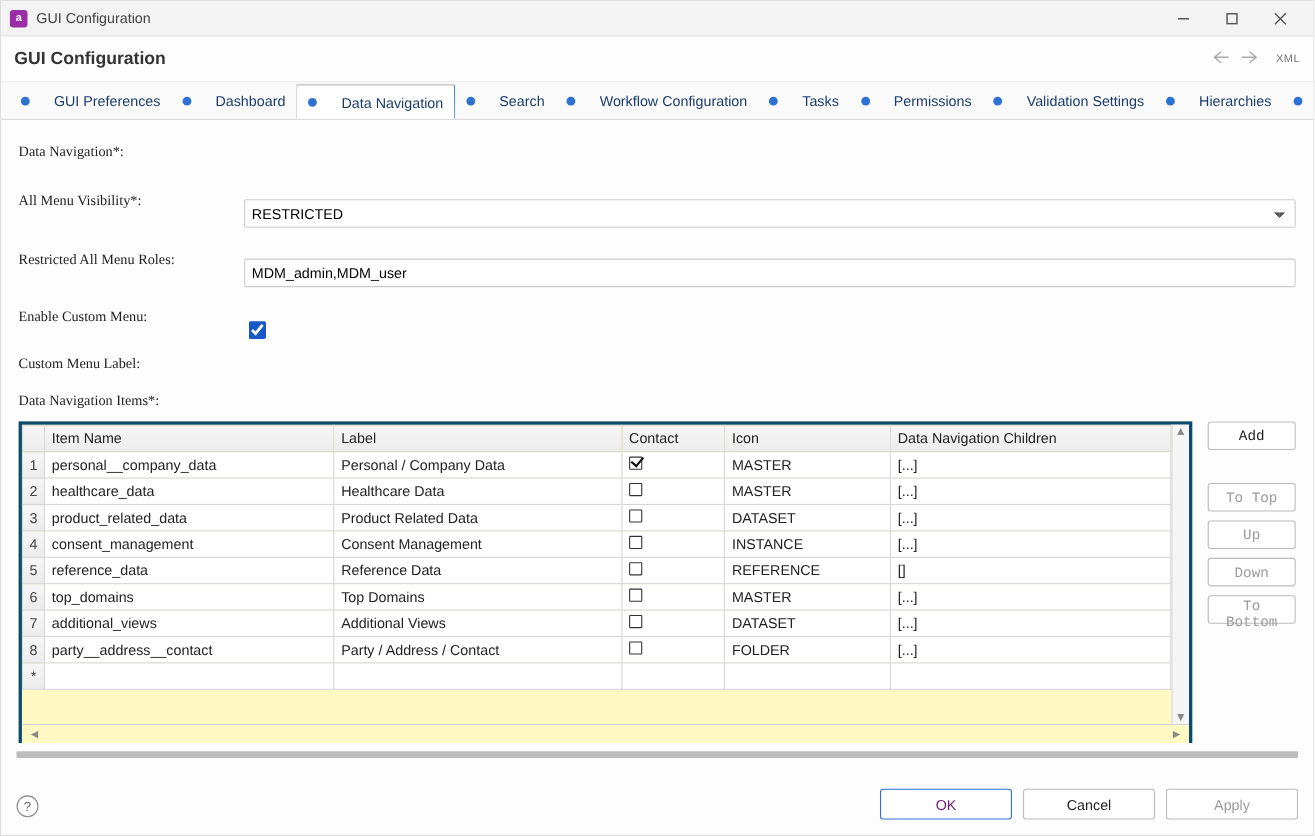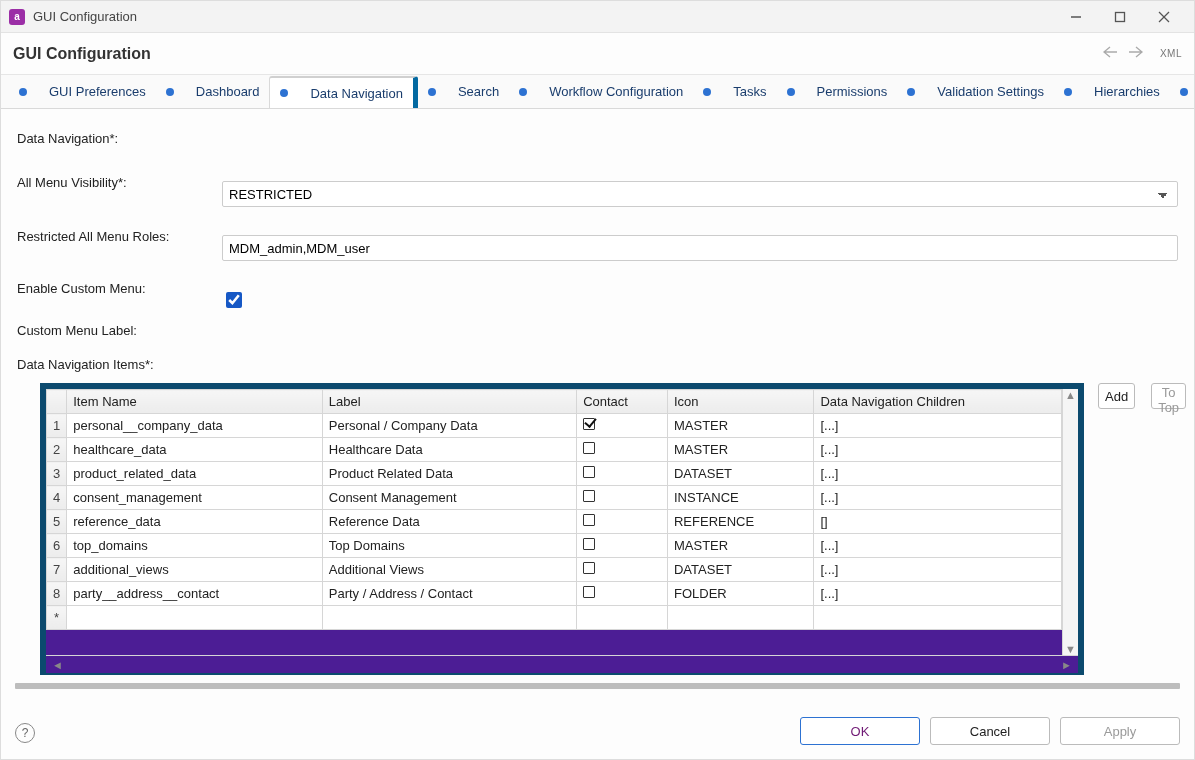--- a/index.html
+++ b/index.html
@@ -10,39 +10,39 @@
   .titlebar .title { flex:1; }
   .winbtns { display:flex; gap:0; }
   .winbtn { width:44px; height:32px; display:flex; align-items:center; justify-content:center; color:#555; cursor:pointer; }
   .headerbar { height:42px; display:flex; align-items:center; padding:0 12px; border-bottom:1px solid #e6e6e6; }
   .headerbar h1 { margin:0; font-size:16px; font-weight:700; color:#333; flex:1; }
   .nav-arrows { display:flex; align-items:center; gap:10px; color:#777; font-size:12px;text-align:right;}
   .nav-arrows svg { stroke:#888; }
   .xml-label { font-size:10px; color:#777; letter-spacing:0.5px; margin-left:6px;}
   .tabs { display:flex; align-items:center; border-bottom:1px solid #d9d9d9; padding:0 8px; height:34px; background:#fafafa; overflow:hidden;}
   .tab { display:flex; align-items:center; padding:0 10px; height:100%; gap:22px; cursor:pointer; white-space:nowrap; color:#1a3d6d; position:relative; }
-  .tab.active { background:#fff; border-top:2px solid #d0d0d0; border-left:1px solid #d9d9d9; border-right:5px solid #0369a1; margin-bottom:-1px; border-top-left-radius:3px; border-top-right-radius:3px; }
+  .tab.active { background:#fff; border-top:2px solid #d0d0d0; border-left:1px solid #d9d9d9; border-right:1px solid #0369a1; margin-bottom:-1px; border-top-left-radius:3px; border-top-right-radius:3px; }
   .tab-bullet { width:8px; height:8px; border-radius:50%; background:#2d72d2; display:inline-block; }
   .content { flex:1; padding:14px 16px 0 16px; overflow:auto; }
   .form-row { display:flex; align-items:center; min-height:30px; margin-bottom:4px; }
-  .form-row label { width:205px; color:#222; }
+  .form-row label { width:205px; color:#222;font-family:Liberation Serif, serif; }
   .form-row .field { flex:1;margin-top:24px; }
   select.ctl, input.ctl { width:100%; height:26px; border:1px solid #ccc; border-radius:2px; padding:0 6px; font-family:inherit; font-size:13px; background:#fff; }
   select.ctl { appearance:none; -webkit-appearance:none; background-image:linear-gradient(45deg,transparent 50%,#555 50%),linear-gradient(-45deg,transparent 50%,#555 50%); background-position: calc(100% - 14px) 11px, calc(100% - 9px) 11px; background-size:5px 5px; background-repeat:no-repeat;}
   .chk { width:16px; height:16px; accent-color:#1658c5; }
   .table-area { display:flex; gap:14px; margin-top:4px;}
-  .table-wrap { flex:1; border:6px solid #0c4a6e; position:relative; background:#4c1d95; display:flex; flex-direction:column;margin-left:23px;}
+  .table-wrap { flex:1; border:3px solid #0c4a6e; position:relative; background:#fef9c3; display:flex; flex-direction:column;}
   .table-scroll { flex:1; overflow:auto; }
   table.grid { border-collapse:collapse; width:100%; font-size:13px; }
   table.grid th, table.grid td { border:1px solid #d6d6d6; padding:3px 6px; text-align:left; height:24px; background:#fff; }
   table.grid th { background:linear-gradient(#f6f6f6,#ececec); font-weight:400; color:#222; position:sticky; top:0; }
   table.grid td.rownum, table.grid th.rownum { width:20px; text-align:center; background:linear-gradient(#f6f6f6,#ececec); color:#444;}
   .mini-check { width:12px; height:12px; border:1.5px solid #333; display:inline-block; position:relative; border-radius:1px;}
   .mini-check.checked::after { content:""; position:absolute; left:1px; top:-1px; width:9px; height:5px; border-left:2px solid #111; border-bottom:2px solid #111; transform:rotate(-50deg); }
-  .sidebtns { width:80px; display:flex; flex-direction:row; gap:8px; }
+  .sidebtns { width:80px; display:flex; flex-direction:column; gap:8px;font-family:Liberation Mono, monospace; }
   .btn { height:26px; border:1px solid #bbb; background:#fff; border-radius:3px; cursor:pointer; font-family:inherit; font-size:13px; color:#222; }
   .btn:disabled, .btn.muted { color:#9a9a9a; }
   .hscroll-row { height:18px; border-top:1px solid #d6d6d6; display:flex; align-items:center; justify-content:space-between; padding:0 2px; color:#888; font-size:11px;}
   .hscroll-row .arrow { cursor:pointer; padding:0 4px;}
   .vscroll-indicator { position:absolute; right:0; top:0; bottom:18px; width:16px; border-left:1px solid #d6d6d6; display:flex; flex-direction:column; justify-content:space-between; align-items:center; color:#888; font-size:11px; background:#f5f5f5;}
   .footer-sep { height:6px; background:#bdbdbd; margin:8px 14px 0 14px; border-radius:1px;}
   .footer { height:70px; display:flex; align-items:flex-end; padding:0 14px 14px 14px; gap:10px; justify-content:flex-end; position:relative;}
   .footer .help { position:absolute; left:14px; bottom:16px; width:20px; height:20px; border:1.5px solid #888; border-radius:50%; display:flex; align-items:center; justify-content:center; font-size:12px; color:#666; cursor:pointer;}
   .footer .btn { width:120px; height:28px; }
   .footer .btn.primary { border-color:#2d72d2; color:#701a75;margin-top:41px; }

